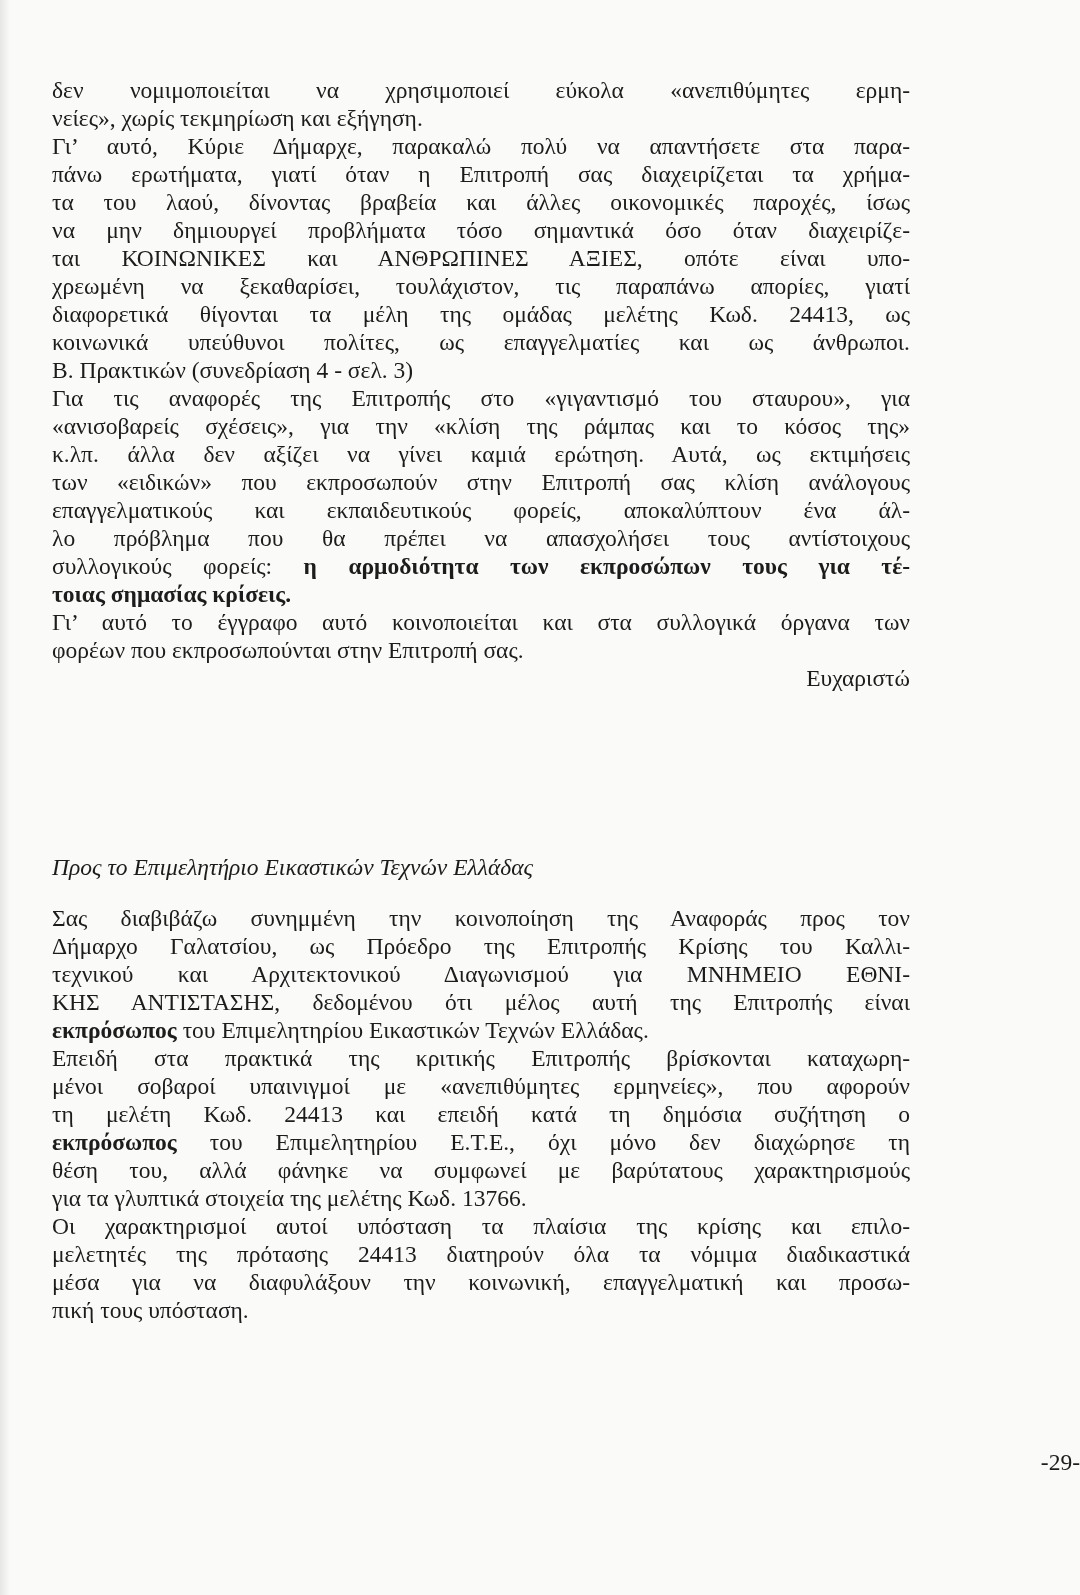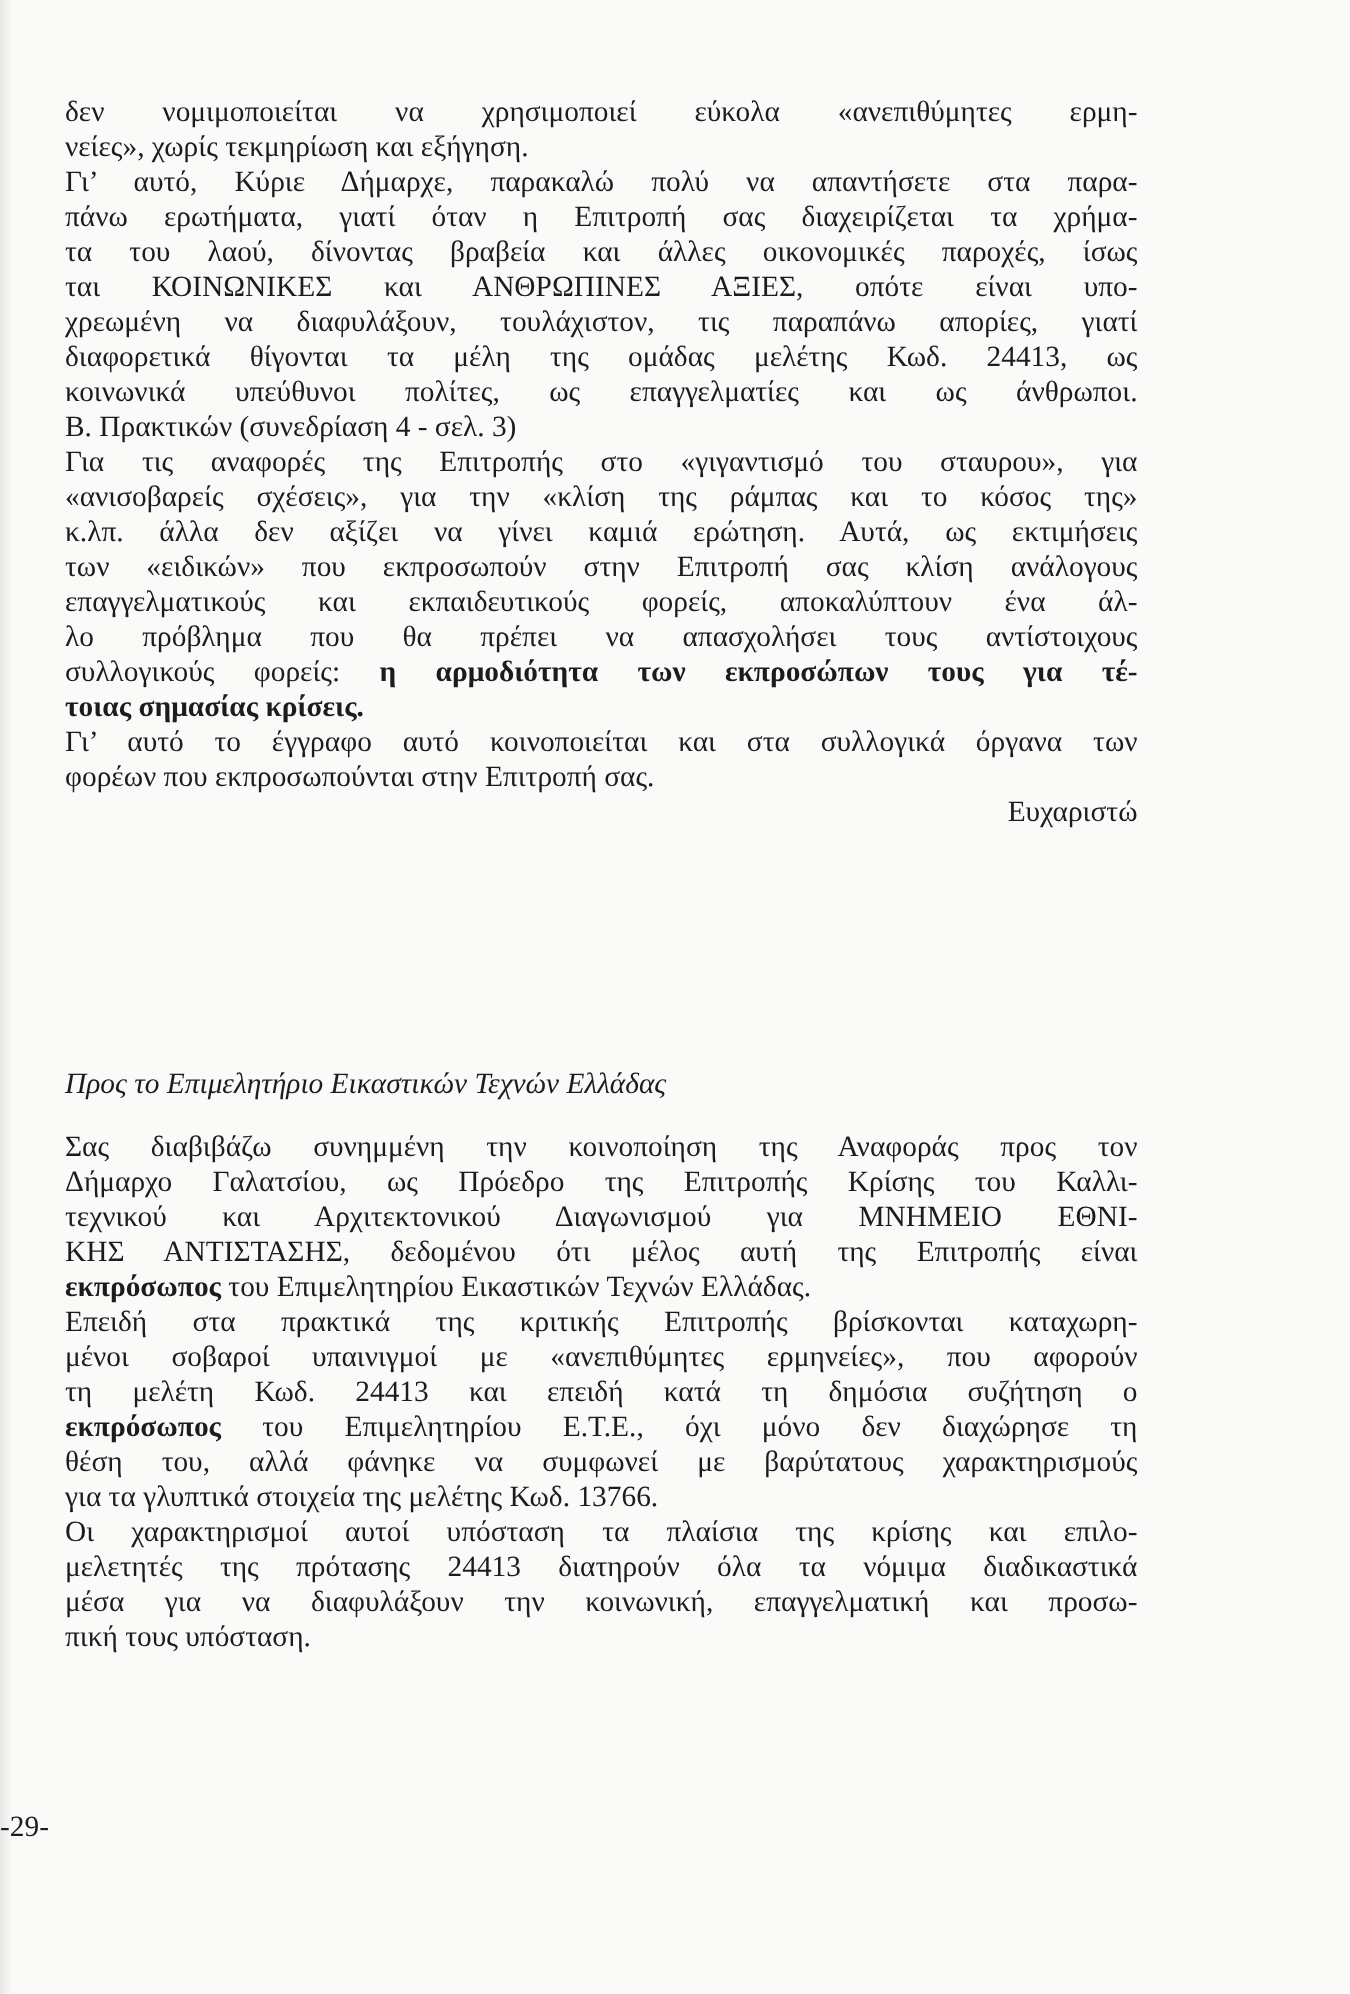--- a/index.html
+++ b/index.html
@@ -30,39 +30,40 @@
     text-align-last: justify;
   }
   .line.last { text-align-last: left; }
   .line.right { text-align-last: right; }
   .line.italic { font-style: italic; text-align-last: left; }
   .line b { font-weight: bold; }
   .page-number {
     position: absolute;
     left: 0; width: 1080px;
     top: 1448px;
-    text-align: left;
+    text-align: right;
     font-size: 23.5px;
     line-height: 28px;
     font-family: Liberation Serif, serif;
   }
 </style>
 </head>
 <body>
 
 <div class="page-edge"></div>
 
 <div class="text-block" style="top:76px;">
   <span class="line">δεν νομιμοποιείται να χρησιμοποιεί εύκολα «ανεπιθύμητες ερμη-</span>
   <span class="line last">νείες», χωρίς τεκμηρίωση και εξήγηση.</span>
   <span class="line">Γι’ αυτό, Κύριε Δήμαρχε, παρακαλώ πολύ να απαντήσετε στα παρα-</span>
   <span class="line">πάνω ερωτήματα, γιατί όταν η Επιτροπή σας διαχειρίζεται τα χρήμα-</span>
   <span class="line">τα του λαού, δίνοντας βραβεία και άλλες οικονομικές παροχές, ίσως</span>
+  <span class="line">να μην δημιουργεί προβλήματα τόσο σημαντικά όσο όταν διαχειρίζε-</span>
   <span class="line">ται ΚΟΙΝΩΝΙΚΕΣ και ΑΝΘΡΩΠΙΝΕΣ ΑΞΙΕΣ, οπότε είναι υπο-</span>
-  <span class="line">χρεωμένη να διαφυλάξουν, τουλάχιστον, τις παραπάνω απορίες, γιατί</span>
+  <span class="line">χρεωμένη να ξεκαθαρίσει, τουλάχιστον, τις παραπάνω απορίες, γιατί</span>
   <span class="line">διαφορετικά θίγονται τα μέλη της ομάδας μελέτης Κωδ. 24413, ως</span>
   <span class="line">κοινωνικά υπεύθυνοι πολίτες, ως επαγγελματίες και ως άνθρωποι.</span>
   <span class="line last">Β. Πρακτικών (συνεδρίαση 4 - σελ. 3)</span>
   <span class="line">Για τις αναφορές της Επιτροπής στο «γιγαντισμό του σταυρου», για</span>
   <span class="line">«ανισοβαρείς σχέσεις», για την «κλίση της ράμπας και το κόσος της»</span>
   <span class="line">κ.λπ. άλλα δεν αξίζει να γίνει καμιά ερώτηση. Αυτά, ως εκτιμήσεις</span>
   <span class="line">των «ειδικών» που εκπροσωπούν στην Επιτροπή σας κλίση ανάλογους</span>
   <span class="line">επαγγελματικούς και εκπαιδευτικούς φορείς, αποκαλύπτουν ένα άλ-</span>
   <span class="line">λο πρόβλημα που θα πρέπει να απασχολήσει τους αντίστοιχους</span>
   <span class="line"><span>συλλογικούς φορείς: </span><b>η αρμοδιότητα των εκπροσώπων τους για τέ-</b></span>

